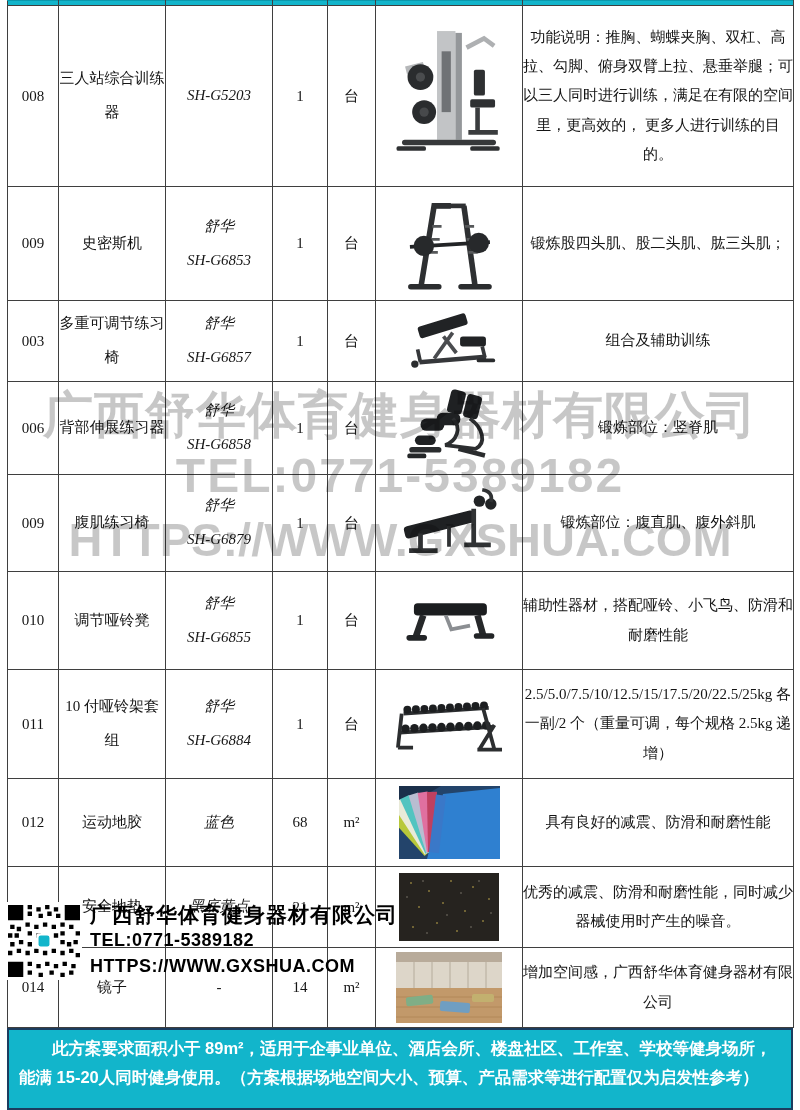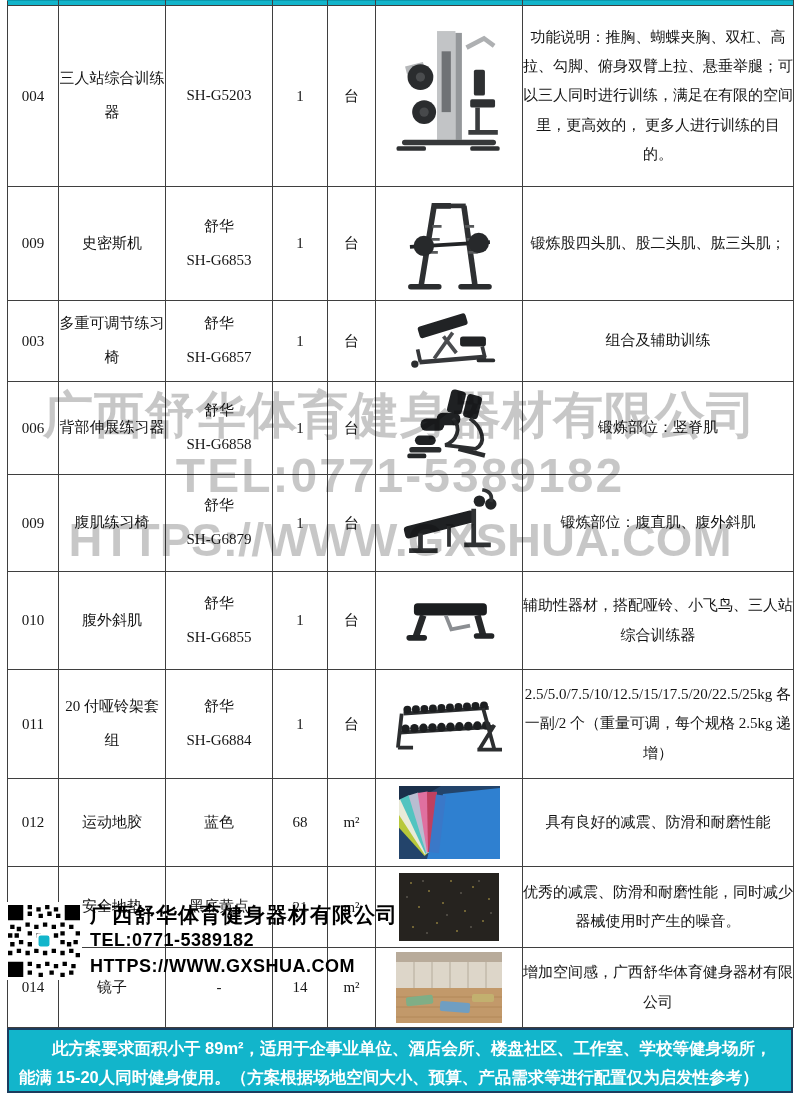--- a/index.html
+++ b/index.html
@@ -5,21 +5,21 @@
   html,body{margin:0;padding:0;background:#ffffff;}
   .page{position:relative;width:800px;height:1110px;background:#fff;overflow:hidden;
         font-family:"Liberation Serif","DejaVu Serif",serif;}
 
   
   table.equip{position:absolute;left:7px;top:0;width:786px;border-collapse:collapse;table-layout:fixed;}
   table.equip td{border:1px solid #3f3f3f;padding:0;vertical-align:middle;text-align:center;
                  font-size:15px;color:#151515;background:transparent;}
   tr.strip td{height:4px;background:#12b5cb;border-top:1px solid #0a98ac;}
   .c-name{line-height:2.25;padding:0 13px;}
-  .c-model{line-height:2.25;white-space:pre-line;padding:0 4px;}
+  .c-model{line-height:2.25;white-space:pre-line;padding:0 4px;font-style:italic;}
   .c-qty,.c-unit{font-size:15px;}
   .c-desc{text-align:left;padding:3px 10px;line-height:1.95;word-break:break-all;font-size:15px;}
   .c-img{padding:2px;}
   .imgwrap{display:flex;align-items:center;justify-content:center;}
   tr.h005{height:181px} tr.h006{height:114px} tr.h007{height:81px} tr.h008{height:93px}
   tr.h009{height:97px}  tr.h010{height:98px}  tr.h011{height:109px} tr.h012{height:88px}
   tr.h013{height:81px}  tr.h014{height:80px}
 
   
   .wm{position:absolute;left:50%;transform:translateX(-50%);white-space:nowrap;z-index:5;
@@ -32,21 +32,21 @@
   
   .contact{position:absolute;left:6px;top:902px;display:flex;align-items:flex-start;z-index:6;}
   .qr{width:76px;height:78px;background:#fff;display:flex;align-items:center;justify-content:center;}
   .contact-lines{margin-left:8px;font-family:"Liberation Sans","DejaVu Sans",sans-serif;
                  font-weight:bold;color:#000;}
   .c-company{font-size:21px;letter-spacing:1px;line-height:1.2;}
   .c-tel{font-size:18px;margin-top:3px;letter-spacing:0.5px;}
   .c-url{font-size:18px;margin-top:5px;letter-spacing:0.5px;}
 
   
-  .footer{position:absolute;left:7px;top:1028px;width:786px;height:65px;box-sizing:border-box;
+  .footer{position:absolute;left:7px;top:1028px;width:786px;height:82px;box-sizing:border-box;
           background:#12b5cb;border:2px solid #1b3c5e;color:#fff;z-index:7;
           font-family:"Liberation Sans","DejaVu Sans",sans-serif;font-weight:bold;
           font-size:16.5px;line-height:1.75;padding:4px 10px 0 10px;text-indent:2em;}
 </style>
 </head>
 <body>
 
 <div class="page">
 
   <table class="equip">
@@ -64,21 +64,21 @@
       <td></td>
           <td></td>
       <td></td>
           <td></td>
       <td></td>
           <td></td>
       <td></td>
     </tr>
 
     <tr class="h005">
-      <td class="c-no">004</td>
+      <td class="c-no">008</td>
       <td class="c-name">三人站综合训练器</td>
       <td class="c-model">SH-G5203</td>
       <td class="c-qty">1</td>
       <td class="c-unit">台</td>
       <td class="c-img">
         <div class="imgwrap">
           <svg width="120" height="152" viewBox="0 0 130 165">
             <rect x="52" y="12" width="20" height="118" fill="#c2c4c6"></rect>
             <rect x="72" y="14" width="7" height="116" fill="#94979a"></rect>
             <rect x="57" y="34" width="10" height="66" fill="#6f7275"></rect>
@@ -192,42 +192,42 @@
             <path d="M86 30 L86 68 M30 56 L30 74 M18 74 h30 M76 68 h28" stroke="#303234" stroke-width="5" fill="none"></path>
             <path d="M60 48 L60 70" stroke="#303234" stroke-width="4"></path>
           </svg>
         </div>
       </td>
       <td class="c-desc">锻炼部位：腹直肌、腹外斜肌</td>
     </tr>
 
     <tr class="h010">
       <td class="c-no">010</td>
-      <td class="c-name">腹外斜肌</td>
+      <td class="c-name">调节哑铃凳</td>
       <td class="c-model">舒华
 SH-G6855</td>
       <td class="c-qty">1</td>
       <td class="c-unit">台</td>
       <td class="c-img">
         <div class="imgwrap">
           <svg width="110" height="58" viewBox="0 0 115 62">
             <rect x="20" y="12" width="78" height="13" rx="4" fill="#1b1d1f"></rect>
             <path d="M30 25 L22 48 M88 25 L94 46" stroke="#26282a" stroke-width="7"></path>
             <path d="M54 25 L60 40 L80 36" stroke="#8b8e92" stroke-width="4" fill="none"></path>
             <rect x="12" y="46" width="22" height="6" rx="3" fill="#222426"></rect>
             <rect x="84" y="44" width="22" height="6" rx="3" fill="#222426"></rect>
           </svg>
         </div>
       </td>
-      <td class="c-desc">辅助性器材，搭配哑铃、小飞鸟、三人站综合训练器</td>
+      <td class="c-desc">辅助性器材，搭配哑铃、小飞鸟、防滑和耐磨性能</td>
     </tr>
 
     <tr class="h011">
       <td class="c-no">011</td>
-      <td class="c-name">20 付哑铃架套组</td>
+      <td class="c-name">10 付哑铃架套组</td>
       <td class="c-model">舒华
 SH-G6884</td>
       <td class="c-qty">1</td>
       <td class="c-unit">台</td>
       <td class="c-img">
         <div class="imgwrap">
           <svg width="124" height="70" viewBox="0 0 128 74">
             <line x1="16" y1="26" x2="106" y2="20" stroke="#2c2e30" stroke-width="4"></line>
             <line x1="12" y1="46" x2="110" y2="40" stroke="#2c2e30" stroke-width="4"></line>
             <g fill="#1c1e20">

